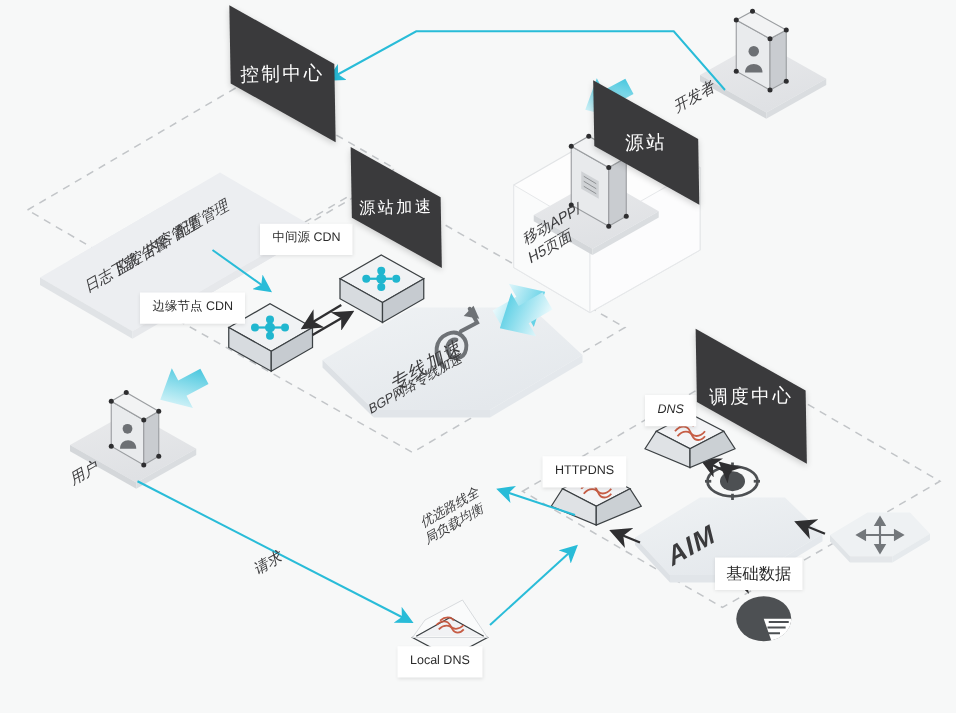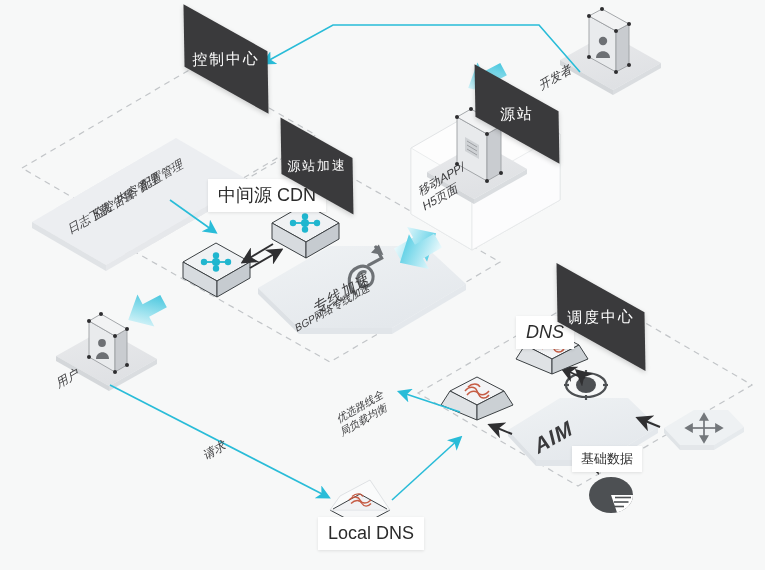--- a/index.html
+++ b/index.html
@@ -11,21 +11,21 @@
     overflow:hidden;
   }
   #stage { position:absolute; inset:0; width:765px; height:570px; }
   svg.layer { position:absolute; left:0; top:0; width:765px; height:570px; pointer-events:none; }
 
   
   .chip {
     position:absolute;
     background:#ffffff;
     color:#2b2b2b;
-    font-size:18px;
+    font-size:10px;
     line-height:1;
     padding:7px 10px 8px 10px;
     white-space:nowrap;
     box-shadow:0 1px 3px rgba(0,0,0,.10);
     z-index:40;
   }
   .chip.sm { font-size:13px; padding:6px 9px 7px 9px; }
 
   
   .banner {
@@ -417,21 +417,23 @@
 
   <div class="isotext" style="left:538px; top:70px; transform:rotate(-30deg) skewX(-16deg);">开发者</div>
   <div class="isotext" style="left:56px; top:371px; transform:rotate(-30deg) skewX(-16deg);">用户</div>
 
   <div class="isotext" style="left:203px; top:443px; transform:rotate(-30deg) skewX(-16deg);">请求</div>
   <div class="isotext small" style="left:336px; top:400px; transform:rotate(-30deg) skewX(-16deg);">优选路线全
 局负载均衡</div>
 
   <div class="chip" style="left:208px; top:179px;">中间源 CDN</div>
 
+  <div class="chip" style="left:112px; top:234px;">边缘节点 CDN</div>
 
   <div class="chip" style="left:516px; top:316px;font-style:italic;">DNS</div>
 
+  <div class="chip" style="left:434px; top:365px;">HTTPDNS</div>
 
   <div class="chip sm" style="left:572px; top:446px;">基础数据</div>
 
   <div class="chip" style="left:318px; top:517px;">Local DNS</div>
 
 </div>
 
 </body></html>

